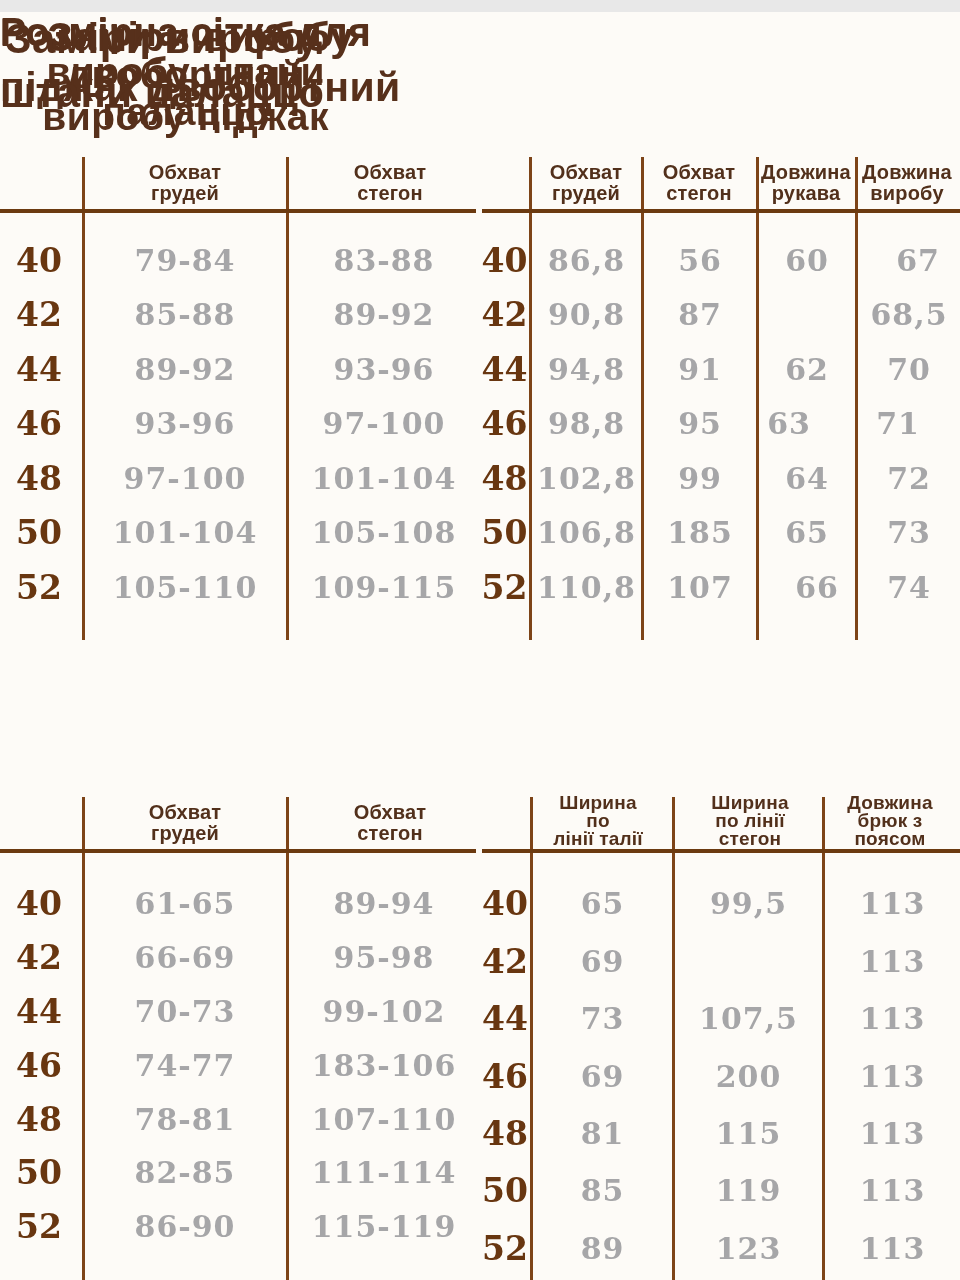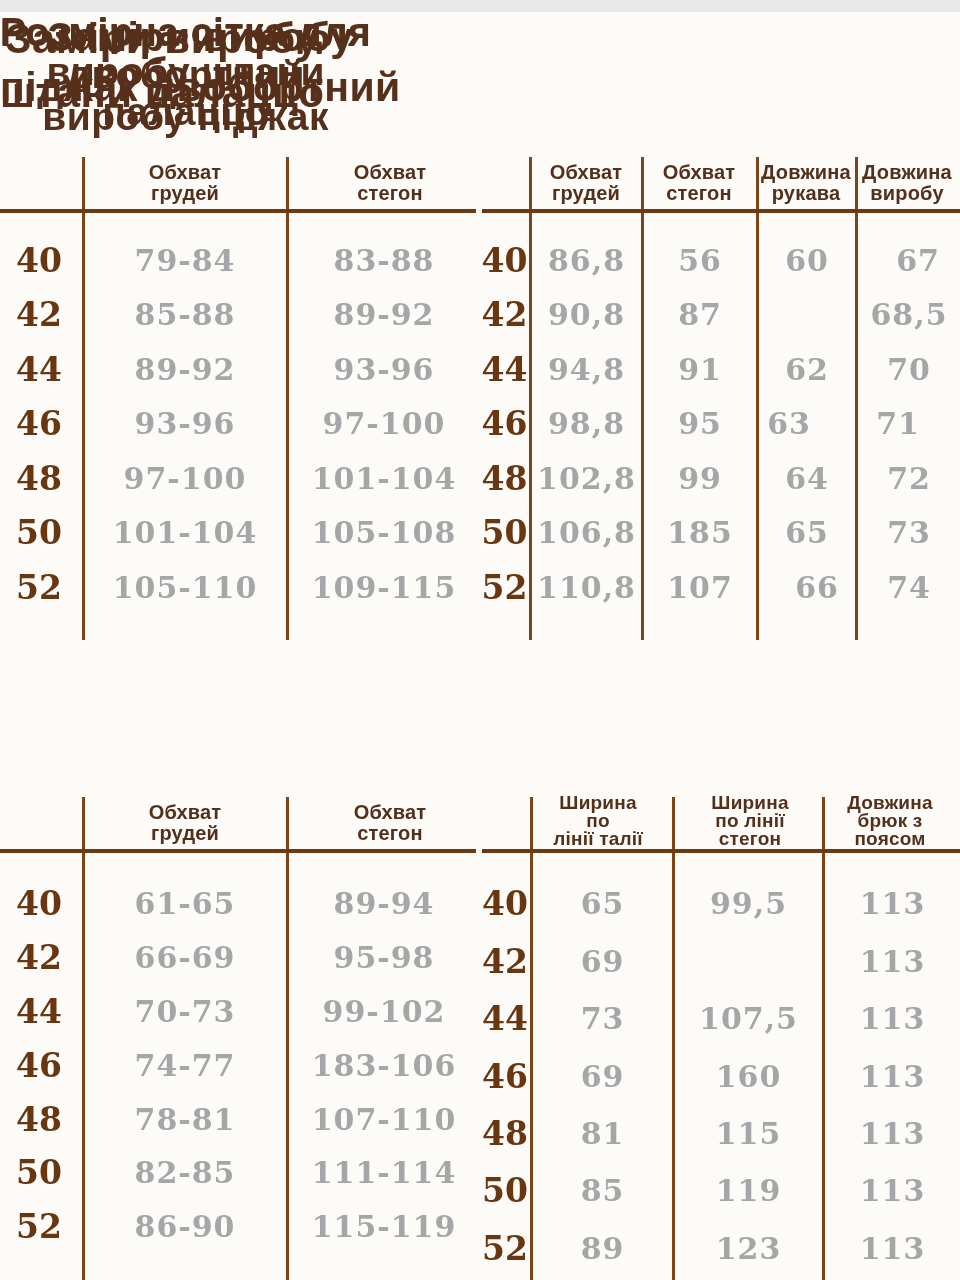--- a/index.html
+++ b/index.html
@@ -206,21 +206,21 @@
     <div class="cell value-cell" style="left: 825px; top: 863.3px; width: 135px; height: 57.4px;">113</div>
     <div class="cell size-cell" style="left: 480px; top: 920.7px; width: 50px; height: 57.4px;">42</div>
     <div class="cell value-cell" style="left: 533px; top: 920.7px; width: 139px; height: 57.4px;">69</div>
     <div class="cell value-cell" style="left: 825px; top: 920.7px; width: 135px; height: 57.4px;">113</div>
     <div class="cell size-cell" style="left: 480px; top: 978.1px; width: 50px; height: 57.4px;">44</div>
     <div class="cell value-cell" style="left: 533px; top: 978.1px; width: 139px; height: 57.4px;">73</div>
     <div class="cell value-cell" style="left: 678px; top: 978.1px; width: 141px; height: 57.4px;">107,5</div>
     <div class="cell value-cell" style="left: 825px; top: 978.1px; width: 135px; height: 57.4px;">113</div>
     <div class="cell size-cell" style="left: 480px; top: 1035.5px; width: 50px; height: 57.4px;">46</div>
     <div class="cell value-cell" style="left: 533px; top: 1035.5px; width: 139px; height: 57.4px;">69</div>
-    <div class="cell value-cell" style="left: 678px; top: 1035.5px; width: 141px; height: 57.4px;">160</div>
+    <div class="cell value-cell" style="left: 678px; top: 1035.5px; width: 141px; height: 57.4px;">200</div>
     <div class="cell value-cell" style="left: 825px; top: 1035.5px; width: 135px; height: 57.4px;">113</div>
     <div class="cell size-cell" style="left: 480px; top: 1092.9px; width: 50px; height: 57.4px;">48</div>
     <div class="cell value-cell" style="left: 533px; top: 1092.9px; width: 139px; height: 57.4px;">81</div>
     <div class="cell value-cell" style="left: 678px; top: 1092.9px; width: 141px; height: 57.4px;">115</div>
     <div class="cell value-cell" style="left: 825px; top: 1092.9px; width: 135px; height: 57.4px;">113</div>
     <div class="cell size-cell" style="left: 480px; top: 1150.3px; width: 50px; height: 57.4px;">50</div>
     <div class="cell value-cell" style="left: 533px; top: 1150.3px; width: 139px; height: 57.4px;">85</div>
     <div class="cell value-cell" style="left: 678px; top: 1150.3px; width: 141px; height: 57.4px;">119</div>
     <div class="cell value-cell" style="left: 825px; top: 1150.3px; width: 135px; height: 57.4px;">113</div>
     <div class="cell size-cell" style="left: 480px; top: 1207.7px; width: 50px; height: 57.4px;">52</div>

